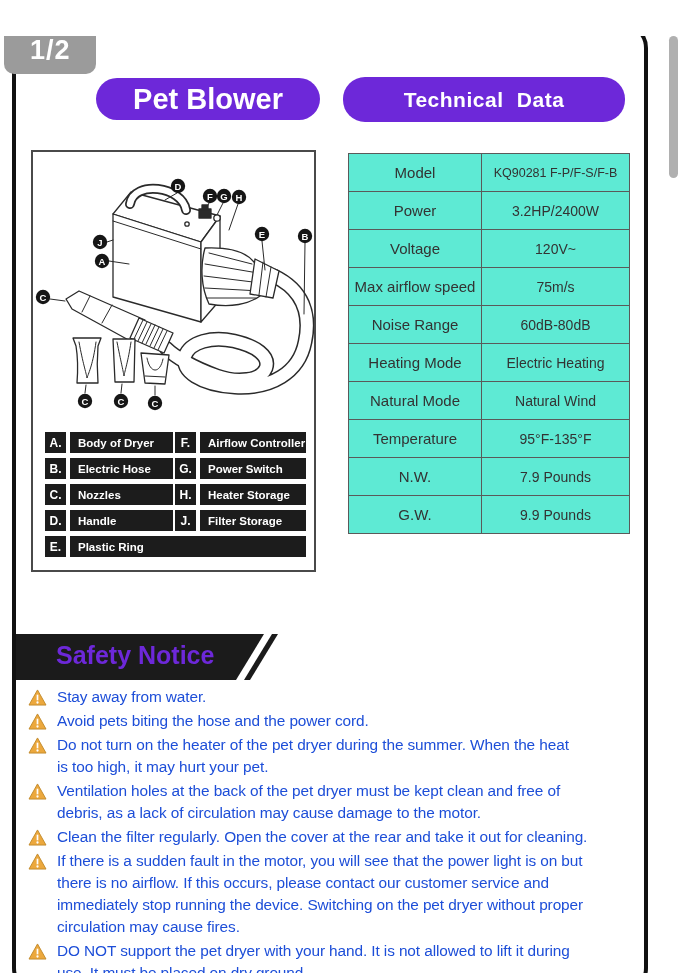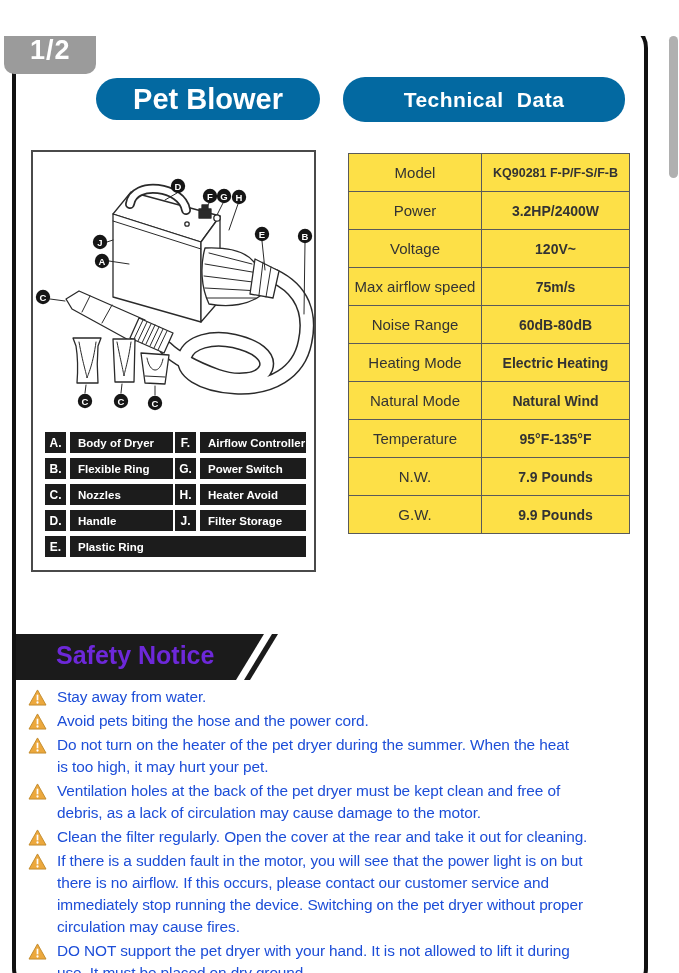--- a/index.html
+++ b/index.html
@@ -12,45 +12,45 @@
 
   
   .badge { position:absolute; left:4px; top:-10px; width:92px; height:48px; background:#9b9b9b;
            border-radius:10px; z-index:5; color:#fff; font-size:27px; font-weight:bold;
            display:flex; align-items:center; padding-left:26px; letter-spacing:1px; }
 
   
   .scrollbar { position:absolute; right:1px; top:0; width:9px; height:142px; background:#b0b0b0; border-radius:5px; z-index:6; }
 
   
-  .banner { position:absolute; background:#0369a1; color:#fff; border-radius:22px;
+  .banner { position:absolute; background:#6d28d9; color:#fff; border-radius:22px;
             display:flex; align-items:center; justify-content:center; }
   .banner-left  { left:96px;  top:42px; width:224px; height:42px; font-size:29px; font-weight:bold; }
   .banner-right { left:343px; top:41px; width:282px; height:45px; font-size:21px; font-weight:bold; word-spacing:7px; letter-spacing:0.5px;justify-content:center; }
 
   
   .panel-diagram { position:absolute; left:31px; top:114px; width:285px; height:422px; border:2px solid #4a4a4a; background:#fff; }
   .diagram-svg { display:block; width:281px; height:272px; }
 
   
   .legend { margin:8px 8px 0 12px; }
   .legend-row { display:flex; align-items:center; margin-bottom:5px; }
   .lg-sq { width:21px; height:21px; background:#1c1c1c; color:#fff; font-weight:bold; font-size:12px;
            display:flex; align-items:center; justify-content:center; flex:0 0 21px; }
   .lg-bar { height:21px; background:#1c1c1c; color:#fff; font-weight:bold; font-size:11.5px;
             display:flex; align-items:center; padding-left:8px; margin-left:4px; }
   .lg-bar.w1 { width:103px; } .lg-bar.w2 { width:106px; }
   .lg-spacer { flex:1; }
   .lg-bar.full { flex:1; }
 
   
-  .tech-table { position:absolute; left:348px; top:117px; width:282px; border-collapse:collapse; background:#fde047; }
+  .tech-table { position:absolute; left:348px; top:117px; width:282px; border-collapse:collapse; background:#5eead4; }
   .tech-table td { border:1px solid #5a5a5a; height:38px; text-align:center; vertical-align:middle; color:#333; }
   .tech-table td.lbl { width:133px; font-size:15px; }
-  .tech-table td.val { font-size:14px;font-weight:bold; }
+  .tech-table td.val { font-size:14px; }
   .tech-table td.val.small { font-size:12.5px; }
 
   
   .safety-banner { position:absolute; left:16px; top:598px; width:280px; height:46px; }
   .safety-banner svg { display:block; }
   .safety-title { position:absolute; left:40px; top:7px; color:#6d28d9; font-weight:bold; font-size:25px; }
   .safety-list { position:absolute; left:28px; top:650px; width:608px; }
   .safety-item { display:flex; align-items:flex-start; margin-bottom:2px; }
   .warn { flex:0 0 19px; margin-top:3px; margin-right:10px; }
   .safety-text { font-size:15.4px; line-height:22px; color:#1d4ed8; white-space:pre-line; letter-spacing:-0.1px; }
@@ -197,31 +197,31 @@
     <div class="legend">
       <div class="legend-row">
         <span class="lg-sq">A.</span>
         <span class="lg-bar w1">Body of Dryer</span>
         <span class="lg-spacer"></span>
         <span class="lg-sq">F.</span>
         <span class="lg-bar w2">Airflow Controller</span>
       </div>
       <div class="legend-row">
         <span class="lg-sq">B.</span>
-        <span class="lg-bar w1">Flexible Ring</span>
+        <span class="lg-bar w1">Electric Hose</span>
         <span class="lg-spacer"></span>
         <span class="lg-sq">G.</span>
         <span class="lg-bar w2">Power Switch</span>
       </div>
       <div class="legend-row">
         <span class="lg-sq">C.</span>
         <span class="lg-bar w1">Nozzles</span>
         <span class="lg-spacer"></span>
         <span class="lg-sq">H.</span>
-        <span class="lg-bar w2">Heater Avoid</span>
+        <span class="lg-bar w2">Heater Storage</span>
       </div>
       <div class="legend-row">
         <span class="lg-sq">D.</span>
         <span class="lg-bar w1">Handle</span>
         <span class="lg-spacer"></span>
         <span class="lg-sq">J.</span>
         <span class="lg-bar w2">Filter Storage</span>
       </div>
       <div class="legend-row">
         <span class="lg-sq">E.</span>

